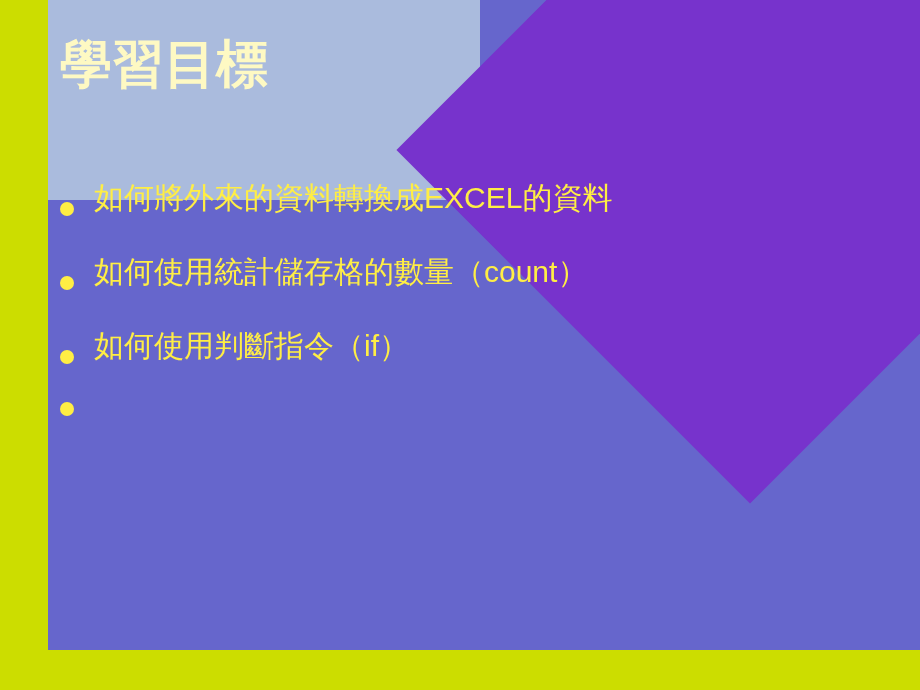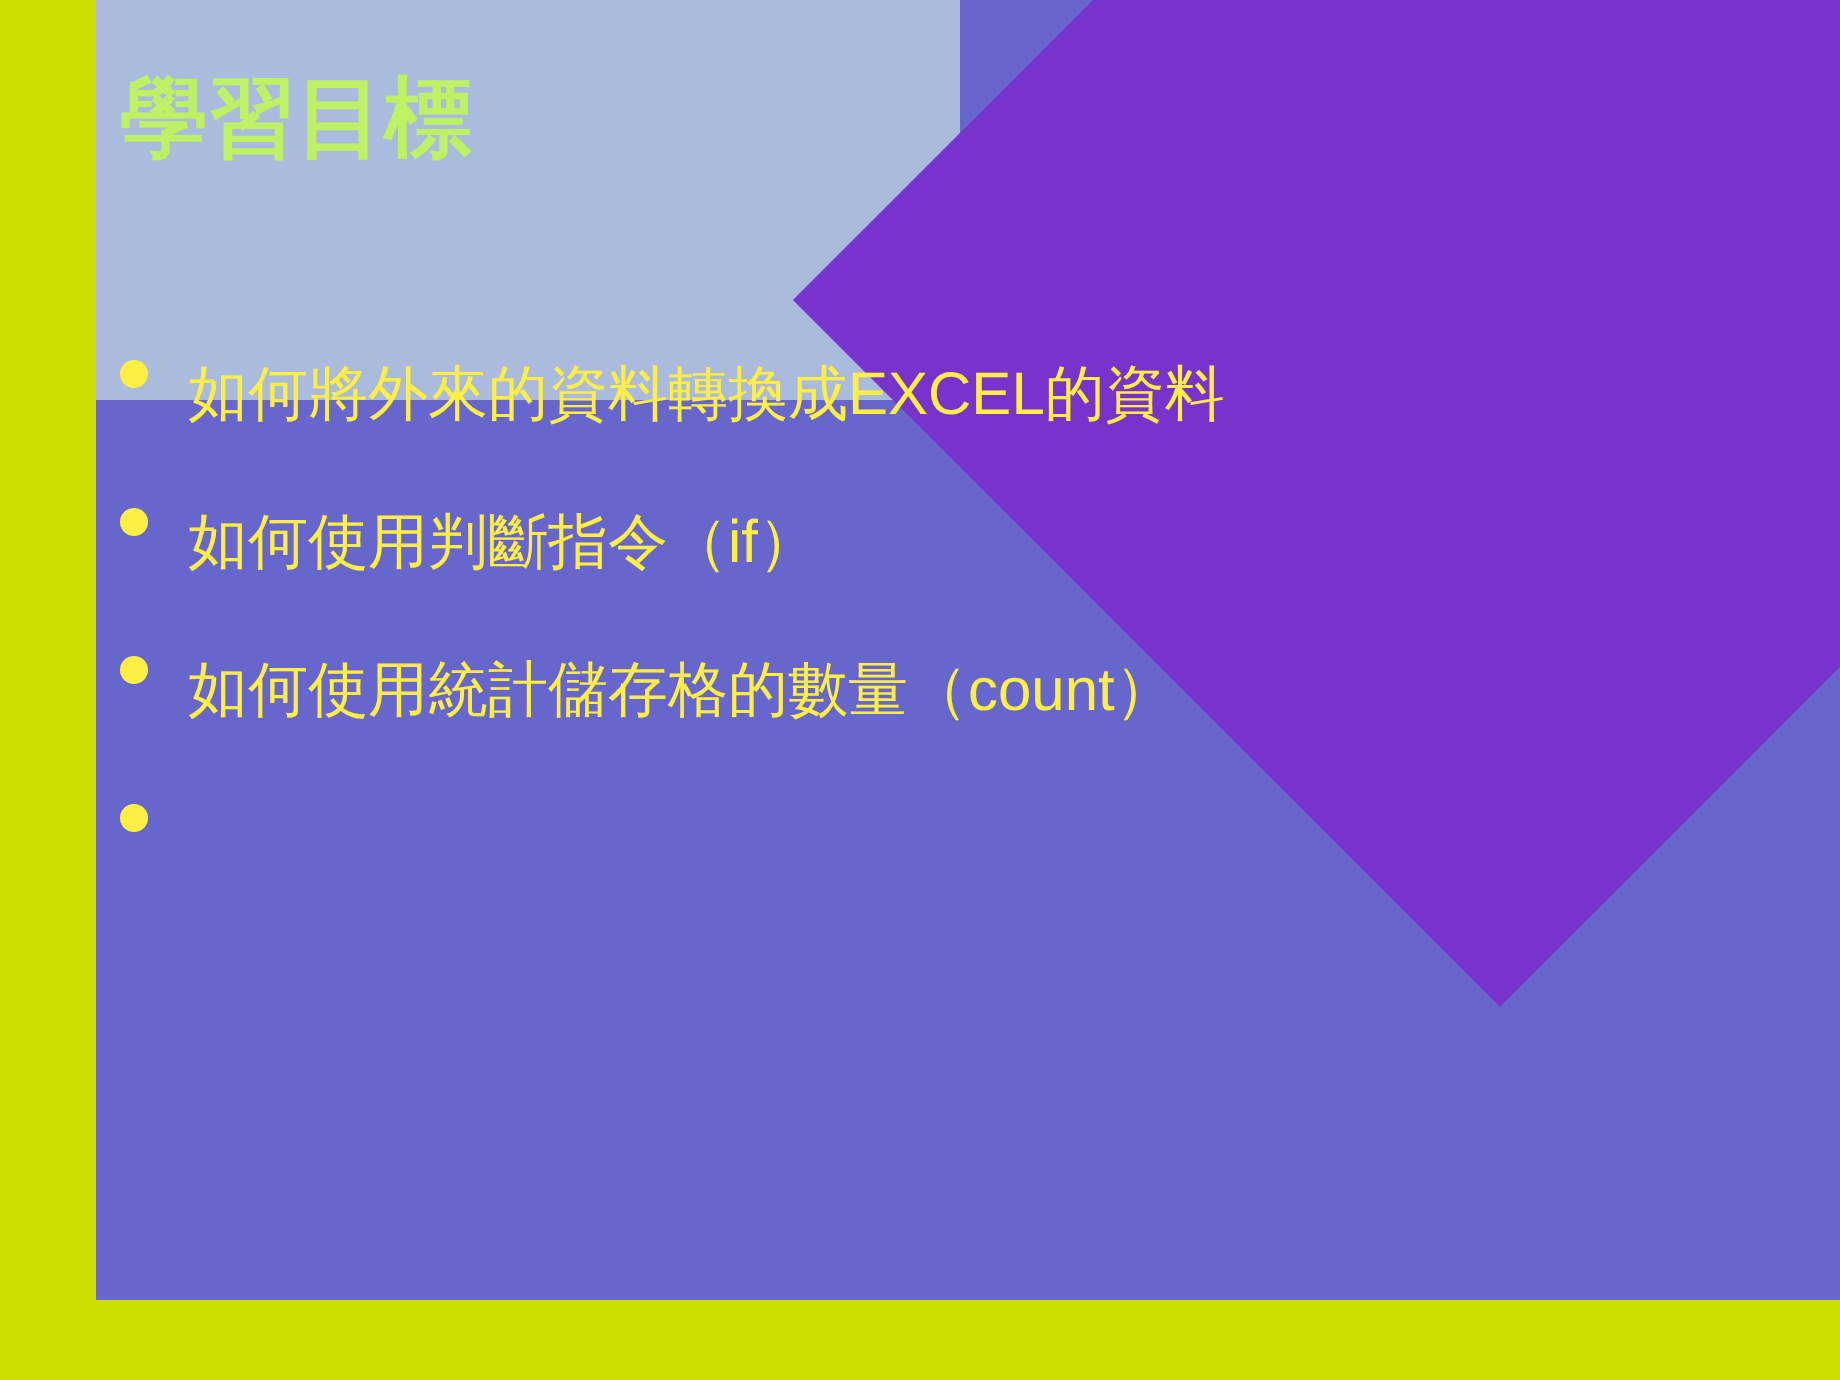--- a/index.html
+++ b/index.html
@@ -70,39 +70,39 @@
 
     
     .title-area {
       position: absolute;
       top: 30px;
       left: 60px;
       z-index: 10;
     }
 
     .slide-title {
-      font-size: 44px;
-      color: #bef264;
+      font-size: 52px;
+      color: #fef9c3;
       font-weight: bold;
       font-family: 'Arial', 'SimHei', sans-serif;
       text-shadow: none;
     }
 
     
     .content-area {
       position: absolute;
       top: 180px;
       left: 60px;
       z-index: 10;
       width: 820px;
     }
 
     .bullet-item {
       display: flex;
-      align-items: flex-start;
+      align-items: flex-end;
       margin-bottom: 38px;
     }
 
     .bullet-dot {
       width: 14px;
       height: 14px;
       background: #ffee44;
       border-radius: 50%;
       margin-right: 20px;
       flex-shrink: 0;
@@ -132,26 +132,26 @@
 
   <div class="content-area">
 
     <div class="bullet-item">
       <div class="bullet-dot"></div>
       <span class="bullet-text">如何將外來的資料轉換成EXCEL的資料</span>
     </div>
 
     <div class="bullet-item">
       <div class="bullet-dot"></div>
-      <span class="bullet-text">如何使用判斷指令（if）</span>
+      <span class="bullet-text">如何使用統計儲存格的數量（count）</span>
     </div>
 
     <div class="bullet-item">
       <div class="bullet-dot"></div>
-      <span class="bullet-text">如何使用統計儲存格的數量（count）</span>
+      <span class="bullet-text">如何使用判斷指令（if）</span>
     </div>
 
     <div class="bullet-item">
       <div class="bullet-dot"></div>
     </div>
 
   </div>
 </div>
 
 </body></html>

